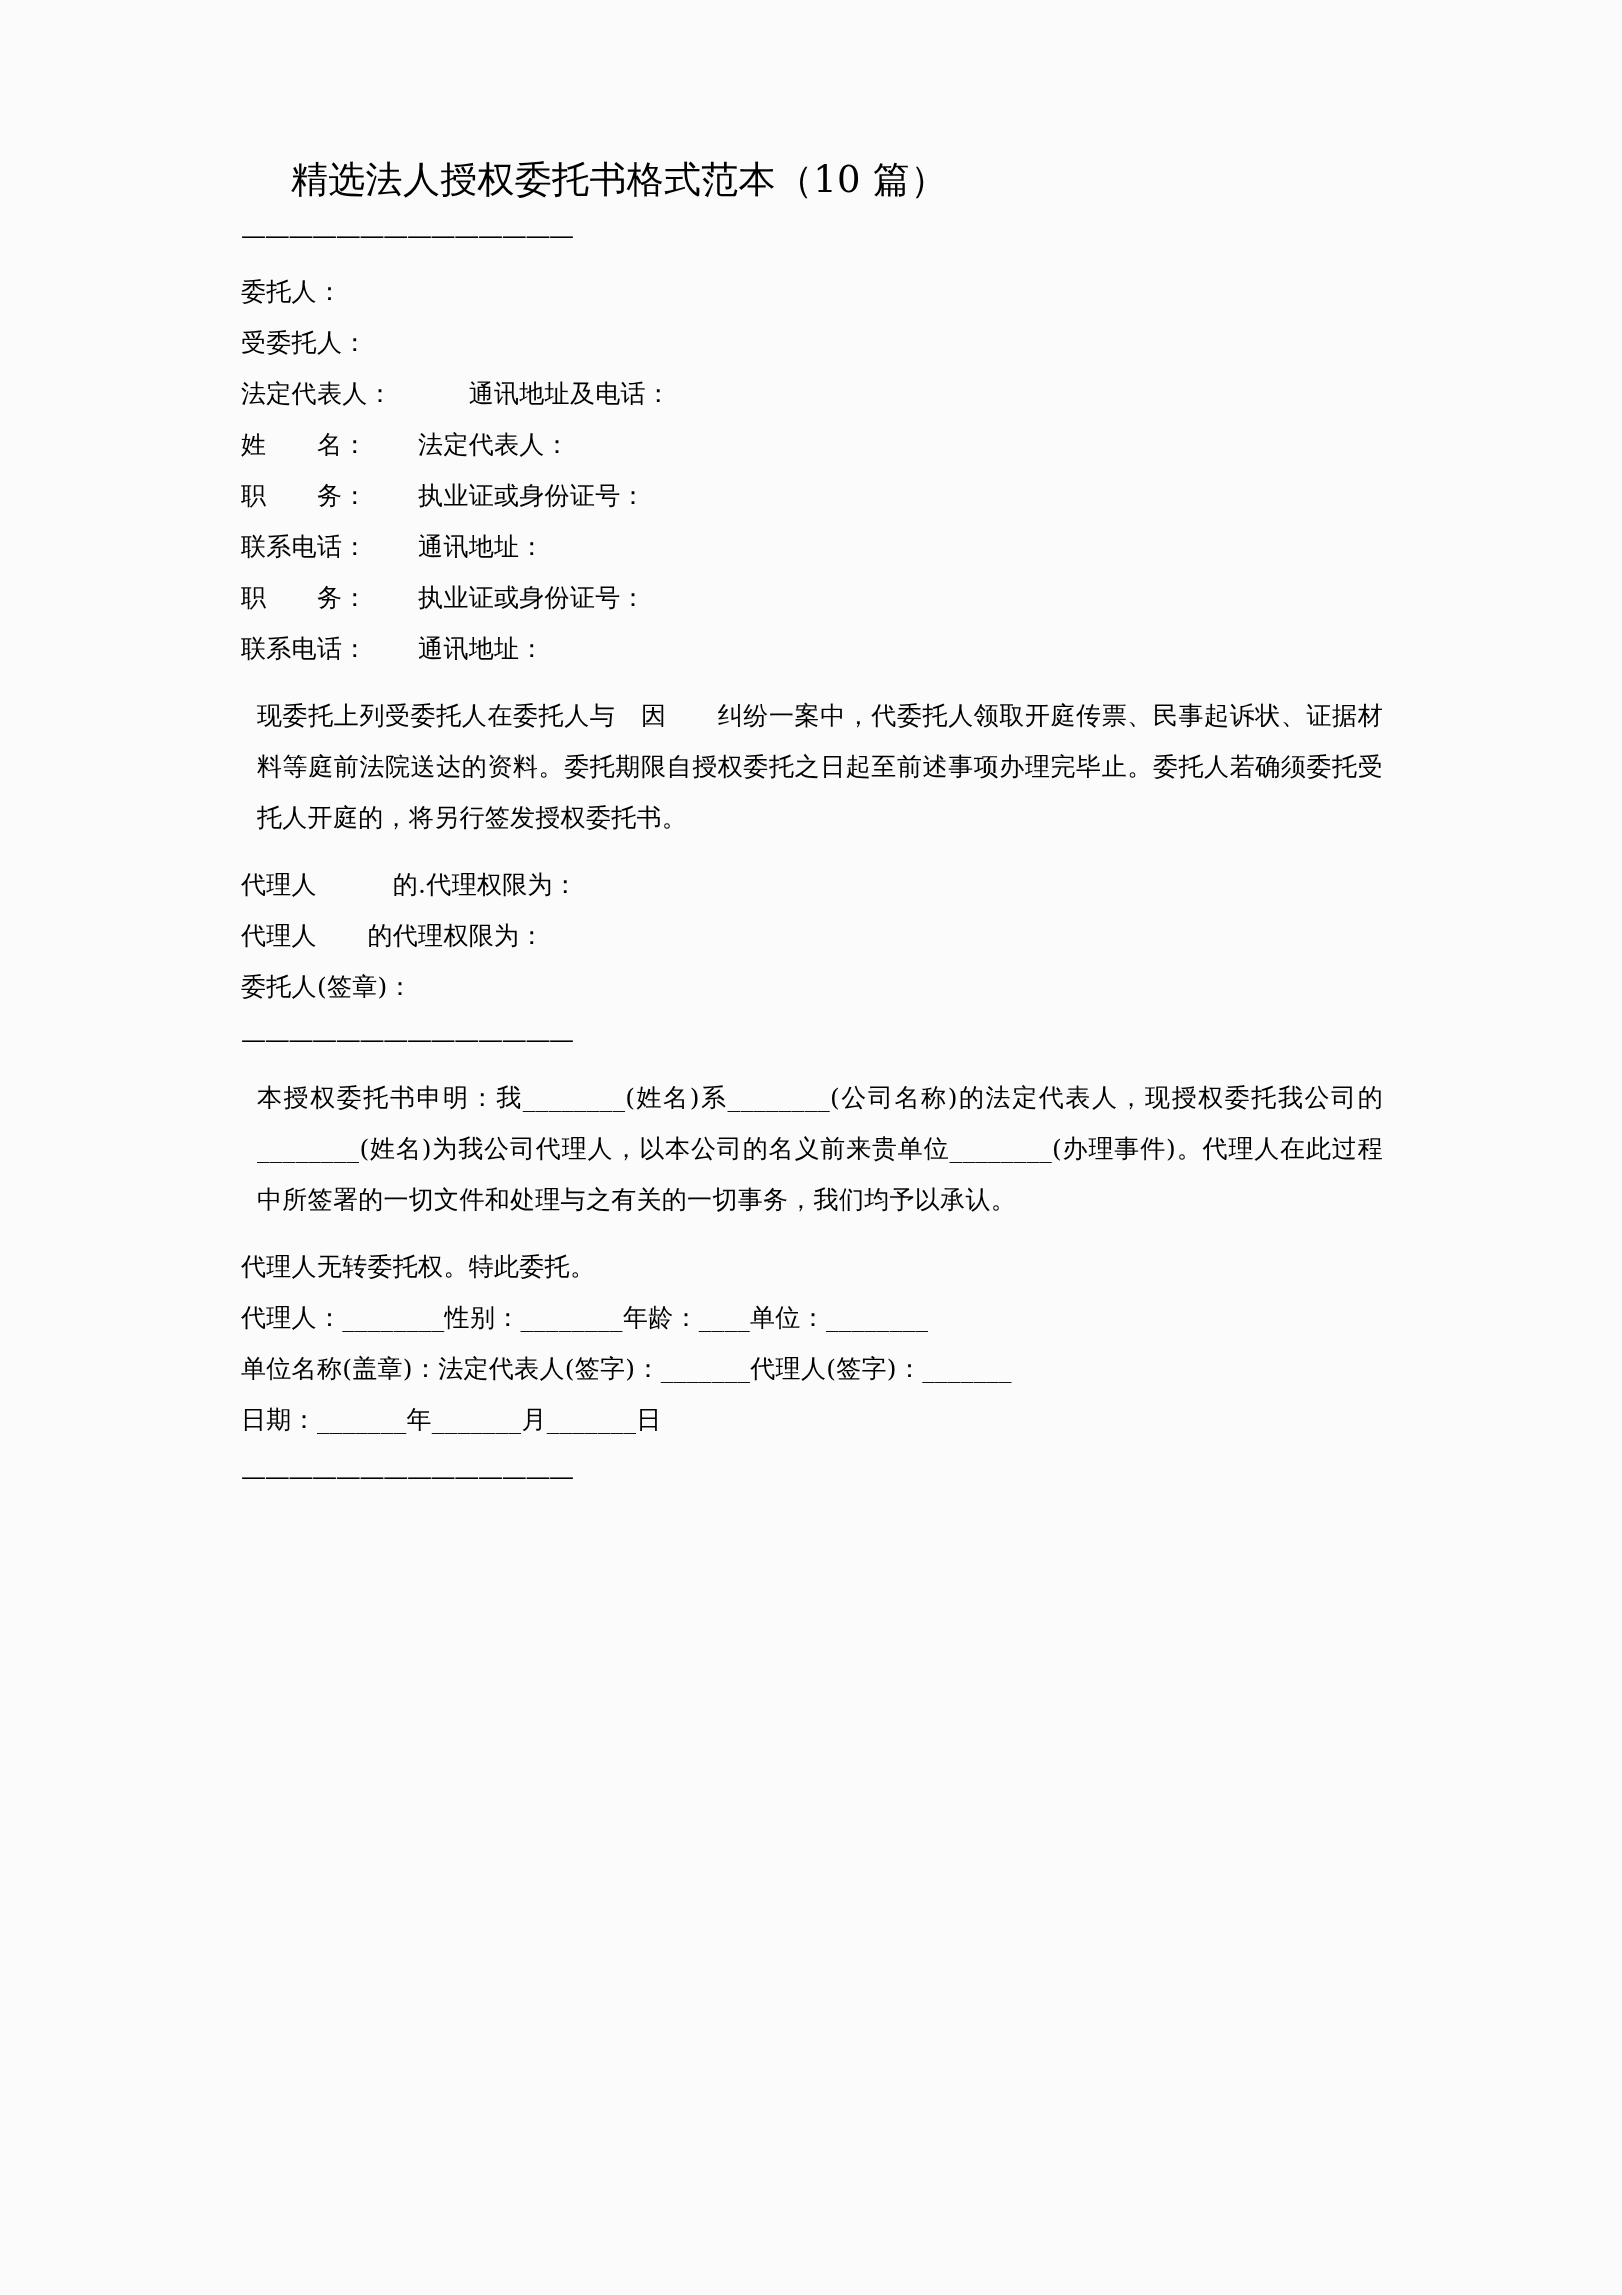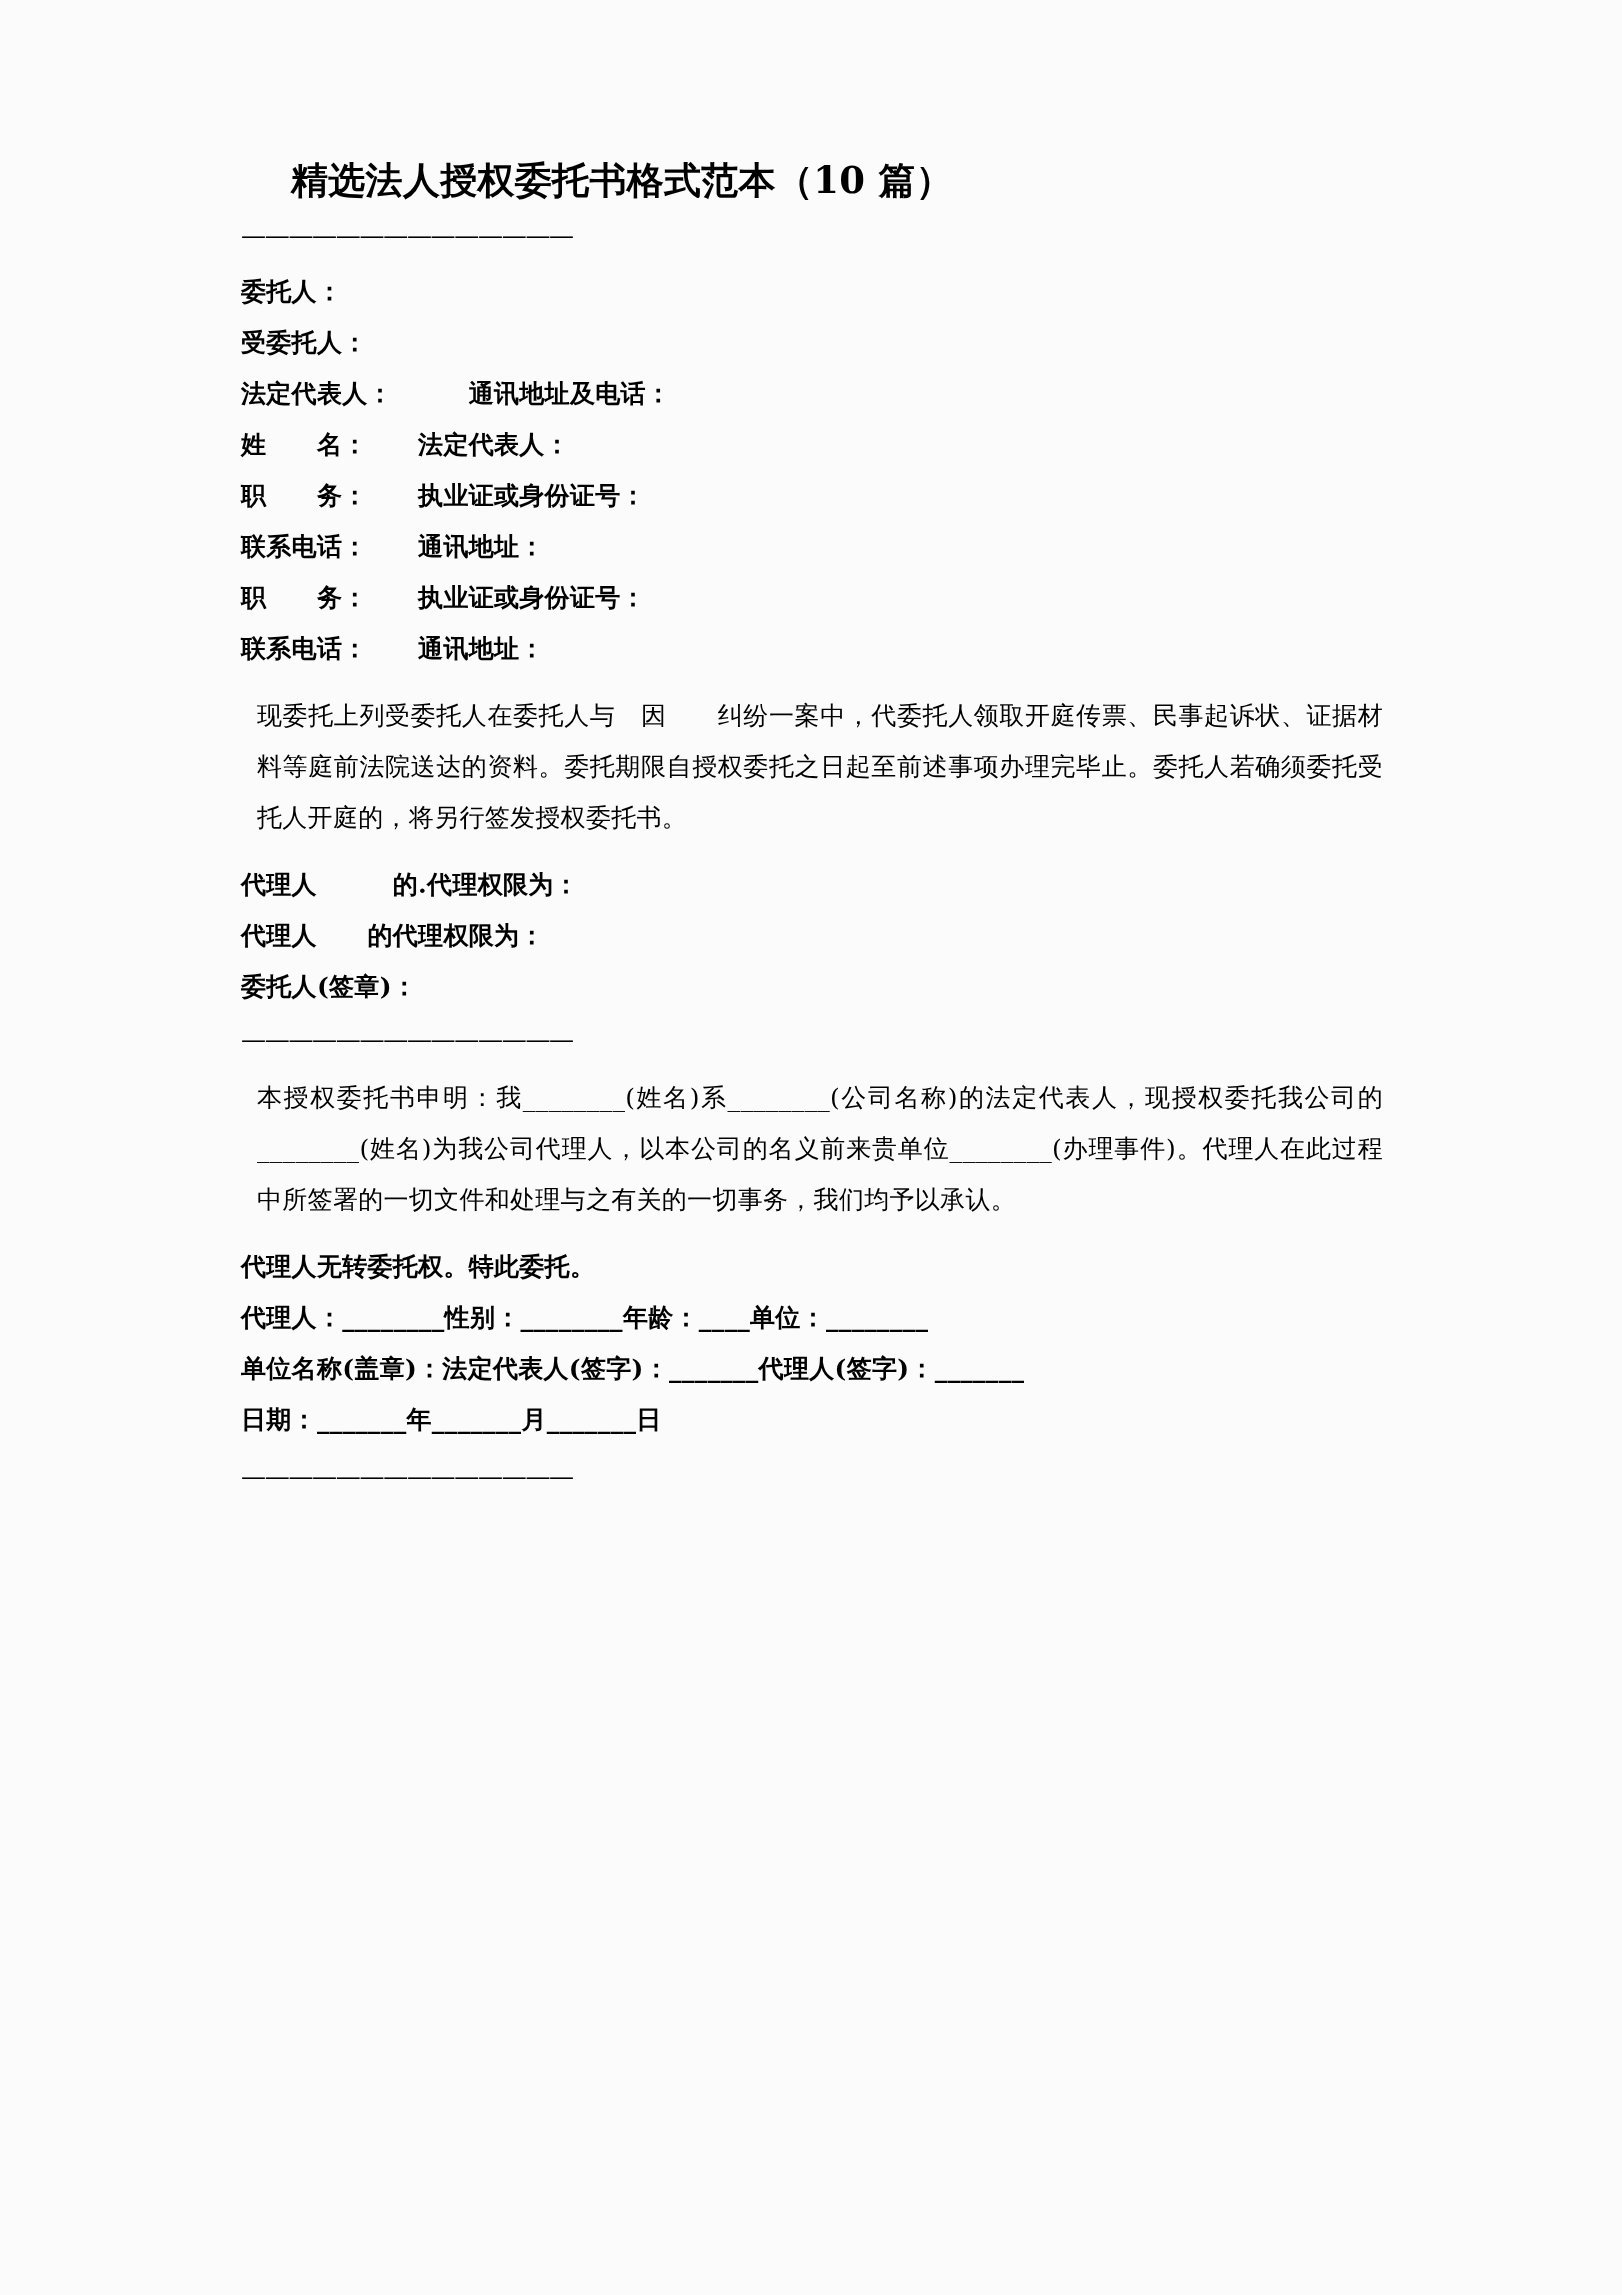--- a/index.html
+++ b/index.html
@@ -19,21 +19,21 @@
     box-sizing: border-box;
   }
   .doc-body {
     position: absolute;
     left: 241px;
     top: 157px;
     width: 1158px;
   }
   .doc-title {
     font-size: 37px;
-    font-weight: bold;
+    font-weight: normal;
     line-height: 1.25;
     letter-spacing: 0.3px;
     margin: 0 0 19.6px 0;
     padding-left: 50px;
     white-space: pre;
   }
   .divider {
     font-size: 25px;
     line-height: 1.0;
     letter-spacing: -1.3px;
@@ -47,21 +47,20 @@
   }
   .divider-end {
     margin: 19.6px 0 0 0;
   }
   .line {
     font-size: 25px;
     line-height: 51px;
     white-space: pre-wrap;
     margin: 0;
     letter-spacing: 0.3px;
-    font-weight: bold;
   }
   .para {
     font-size: 25px;
     line-height: 51px;
     margin: 16px;
     text-align: justify;
     text-justify: inter-character;
     letter-spacing: 0.3px;
     white-space: pre-wrap;
   }

